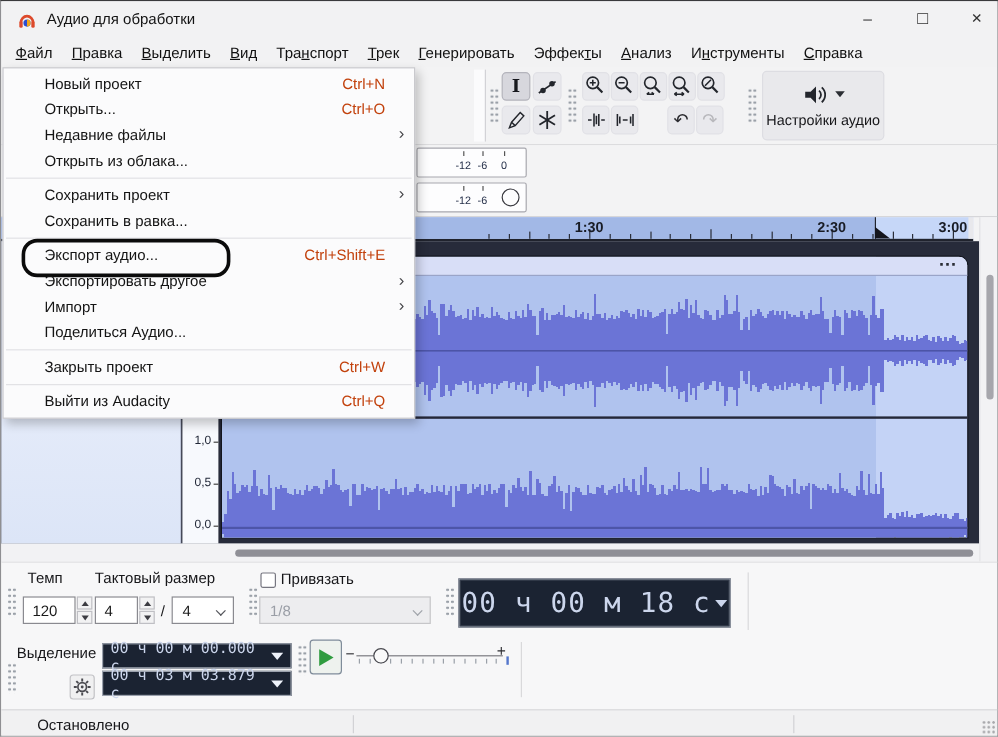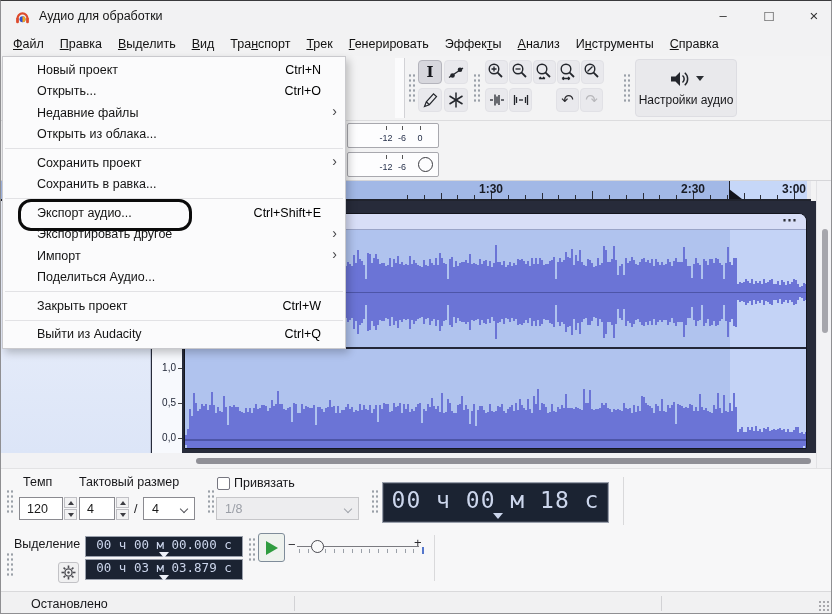--- a/index.html
+++ b/index.html
@@ -79,21 +79,21 @@
   .spin i{flex:1;background:#f2f2f3;border:1px solid #bfbfc4;display:flex;align-items:center;justify-content:center;}
   .tri-up{width:0;height:0;border-left:3px solid transparent;border-right:3px solid transparent;border-bottom:4px solid #3c3c42;}
   .tri-dn{width:0;height:0;border-left:3px solid transparent;border-right:3px solid transparent;border-top:4px solid #3c3c42;}
   .select{position:absolute;height:23px;background:#fff;border:1px solid #8a8a90;font-size:12.5px;
           display:flex;align-items:center;padding:0 22px 0 8px;}
   .select.disabled{background:#ededef;border-color:#c6c6c9;color:#9a9ea6;}
   .chev{position:absolute;right:7px;top:8px;width:6px;height:6px;border-right:1.4px solid #55565c;border-bottom:1.4px solid #55565c;transform:rotate(45deg);}
   .select.disabled .chev{border-color:#a0a4ab;}
   .checkbox{position:absolute;width:13px;height:13px;background:#fff;border:1px solid #767680;border-radius:2px;}
   .display{position:absolute;background:#1b2332;border:1px solid #9aa0ac;color:#ccd6ec;
-           font-family:"DejaVu Sans Mono",monospace;display:flex;align-items:center;flex-direction:column;}
+           font-family:"DejaVu Sans Mono",monospace;display:flex;align-items:center;}
   #big-time{left:381px;top:13px;width:227px;height:41px;font-size:23px;letter-spacing:1px;justify-content:center;box-shadow:inset 0 0 0 1px #39404f;}
   #big-time .dd-tri{border-top-color:#ccd6ec;margin-left:4px;border-left-width:5px;border-right-width:5px;border-top-width:6px;}
   .sel-display{left:84px;width:158px;height:21px;font-size:12.5px;padding:0 6px;justify-content:space-between;}
   .sel-display .dd-tri{border-top-color:#eef2fa;border-left-width:5px;border-right-width:5px;border-top-width:6px;}
   .vdiv{position:absolute;width:1px;background:#d9d9db;}
   #gear-btn{position:absolute;left:57px;top:93px;width:21px;height:21px;background:#f0f0f1;border:1px solid #c2c2c6;border-radius:3px;
             display:flex;align-items:center;justify-content:center;}
   #play-btn{position:absolute;left:257px;top:64px;width:27px;height:29px;background:#eef2ee;border:1px solid #7f8c9a;border-radius:3px;
             display:flex;align-items:center;justify-content:center;}
   #play-tri{width:0;height:0;border-top:7px solid transparent;border-bottom:7px solid transparent;border-left:12px solid #2f9c3f;}
@@ -109,21 +109,21 @@
   #status-text{position:absolute;left:30px;top:5px;font-size:12.5px;color:#17171a;}
   .sdiv{position:absolute;top:4px;width:1px;height:15px;background:#d2d2d5;}
   #resize-grip{position:absolute;right:3px;bottom:3px;width:12px;height:12px;
      background-image:radial-gradient(circle,#a8a8ac 1px,rgba(0,0,0,0) 1.2px);background-size:4px 4px;}
 
   
   #file-menu{left:1px;top:55px;width:344px;background:#fbfbfc;border:1px solid #c9c9cd;
              box-shadow:3px 4px 8px rgba(0,0,0,.22);padding:2px 0 3px 0;z-index:50;}
   .mi{position:relative;height:21.5px;display:flex;align-items:center;padding:0 8px 0 34px;font-size:12.5px;color:#141414;}
   .mi-label{flex:1;white-space:nowrap;}
-  .mi-shortcut{color:#000000;padding-right:16px;}
+  .mi-shortcut{color:#c2410c;padding-right:16px;}
   .mi-arrow{position:absolute;right:8px;top:1px;font-size:14px;color:#454549;}
   .mi.disabled{color:#a8a8ac;}
   .msep{height:1px;background:#e2e2e5;margin:3px 2px;}
   .mi.circled::before{content:'';position:absolute;left:15px;top:-3px;width:168px;height:26px;
                       border:3.5px solid #0b0b0b;border-radius:13px;pointer-events:none;}
 </style>
 </head>
 <body>
 
 <div class="window">

